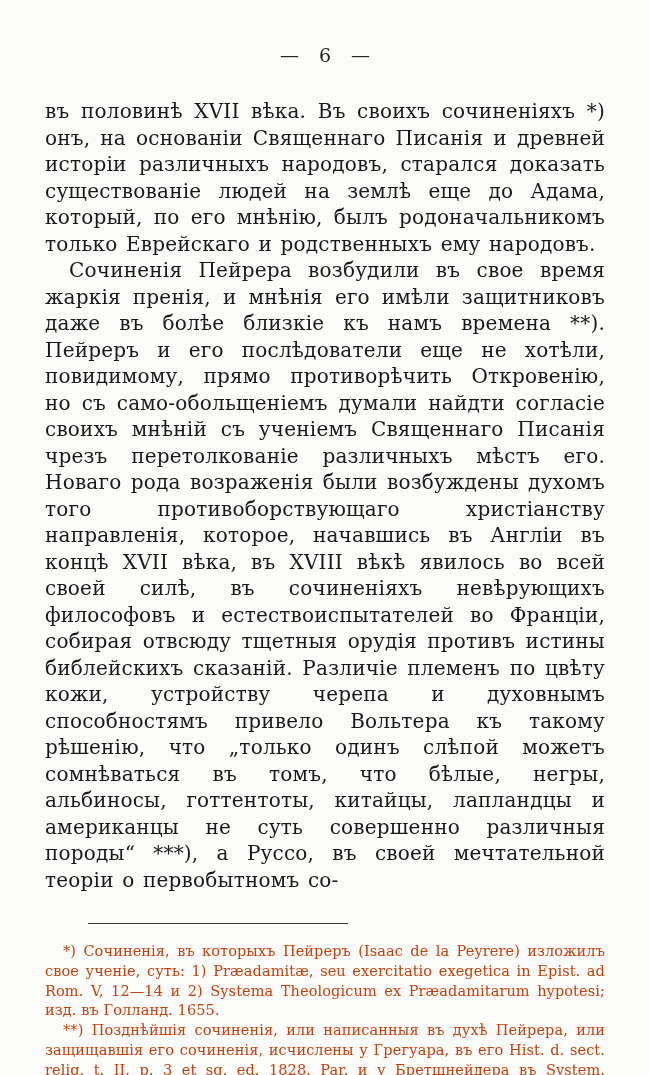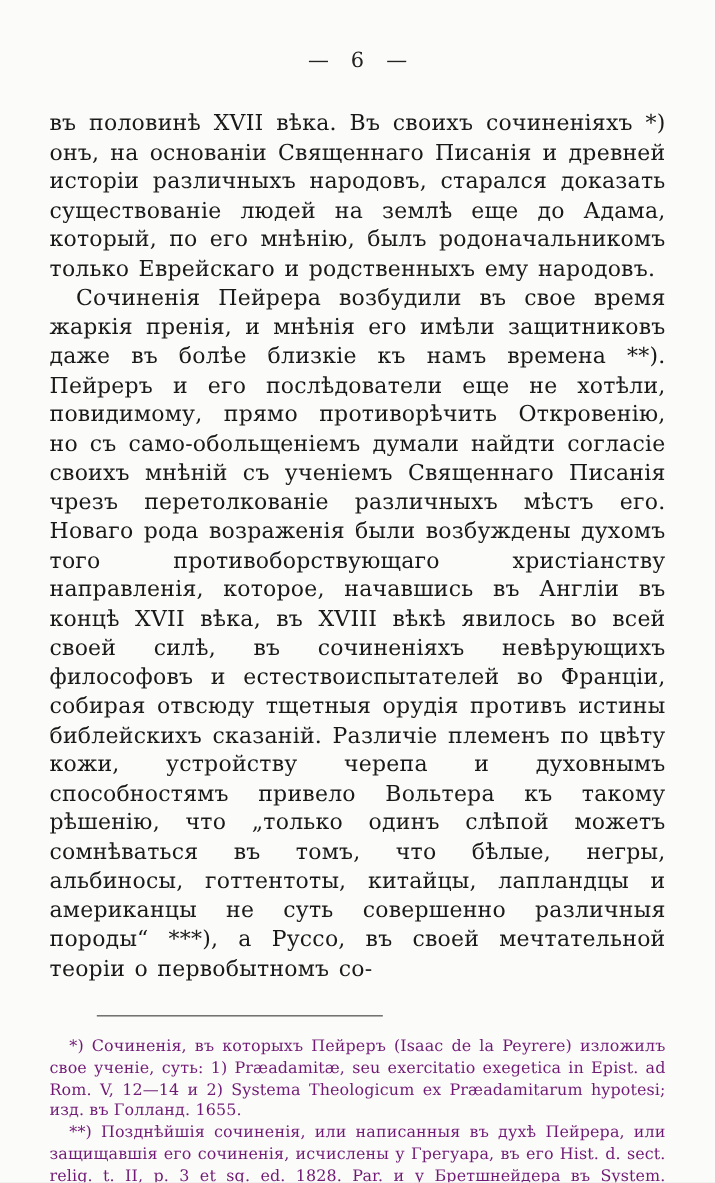--- a/index.html
+++ b/index.html
@@ -44,21 +44,21 @@
     width: 260px;
     margin: 30px 0 18px 43px;
   }
   .footnotes p {
     margin: 0;
     font-size: 14.5px;
     line-height: 19.8px;
     text-align: justify;
     text-indent: 18px;
     letter-spacing: 0.1px;
-    color: #701a75;
+    color: #c2410c;
   }
 </style>
 </head>
 <body>
 
 <div class="page">
 
   <div class="page-header">— 6 —</div>
 
   <div class="body-text">

